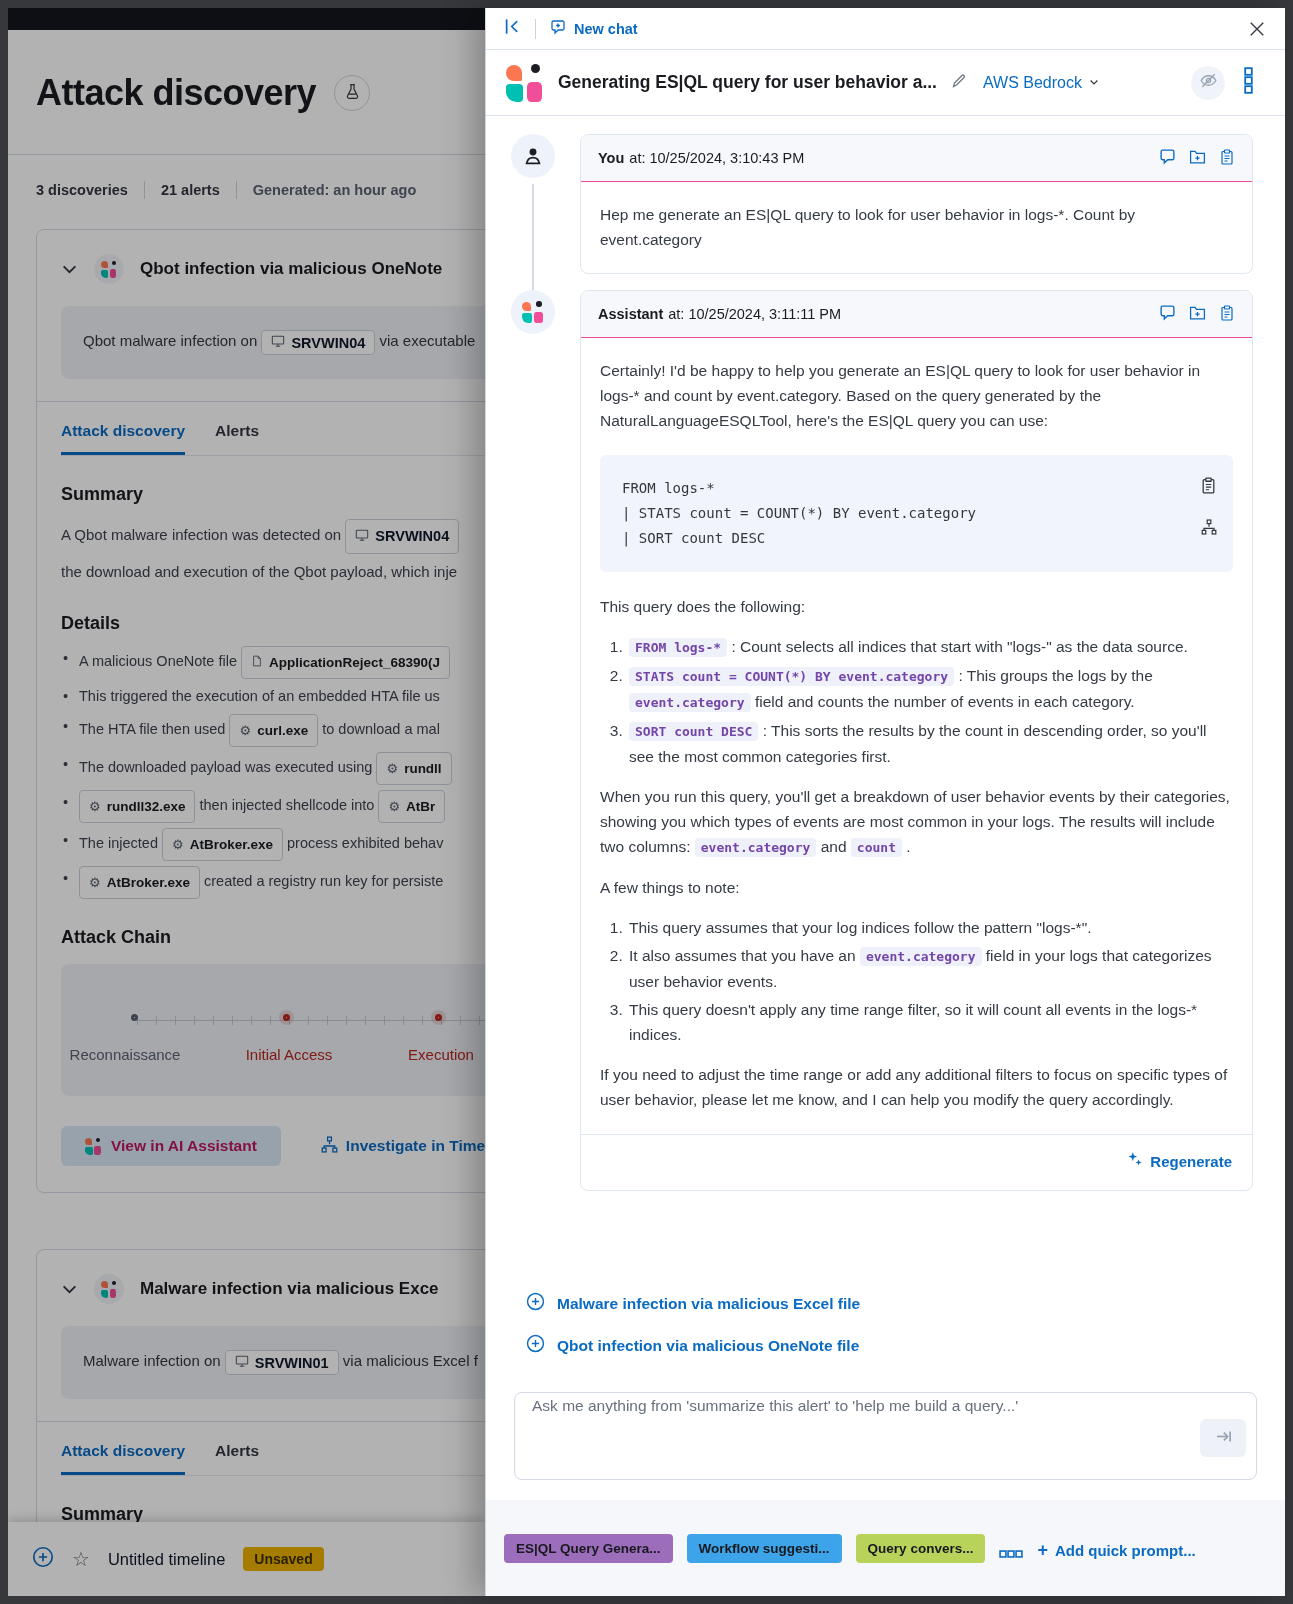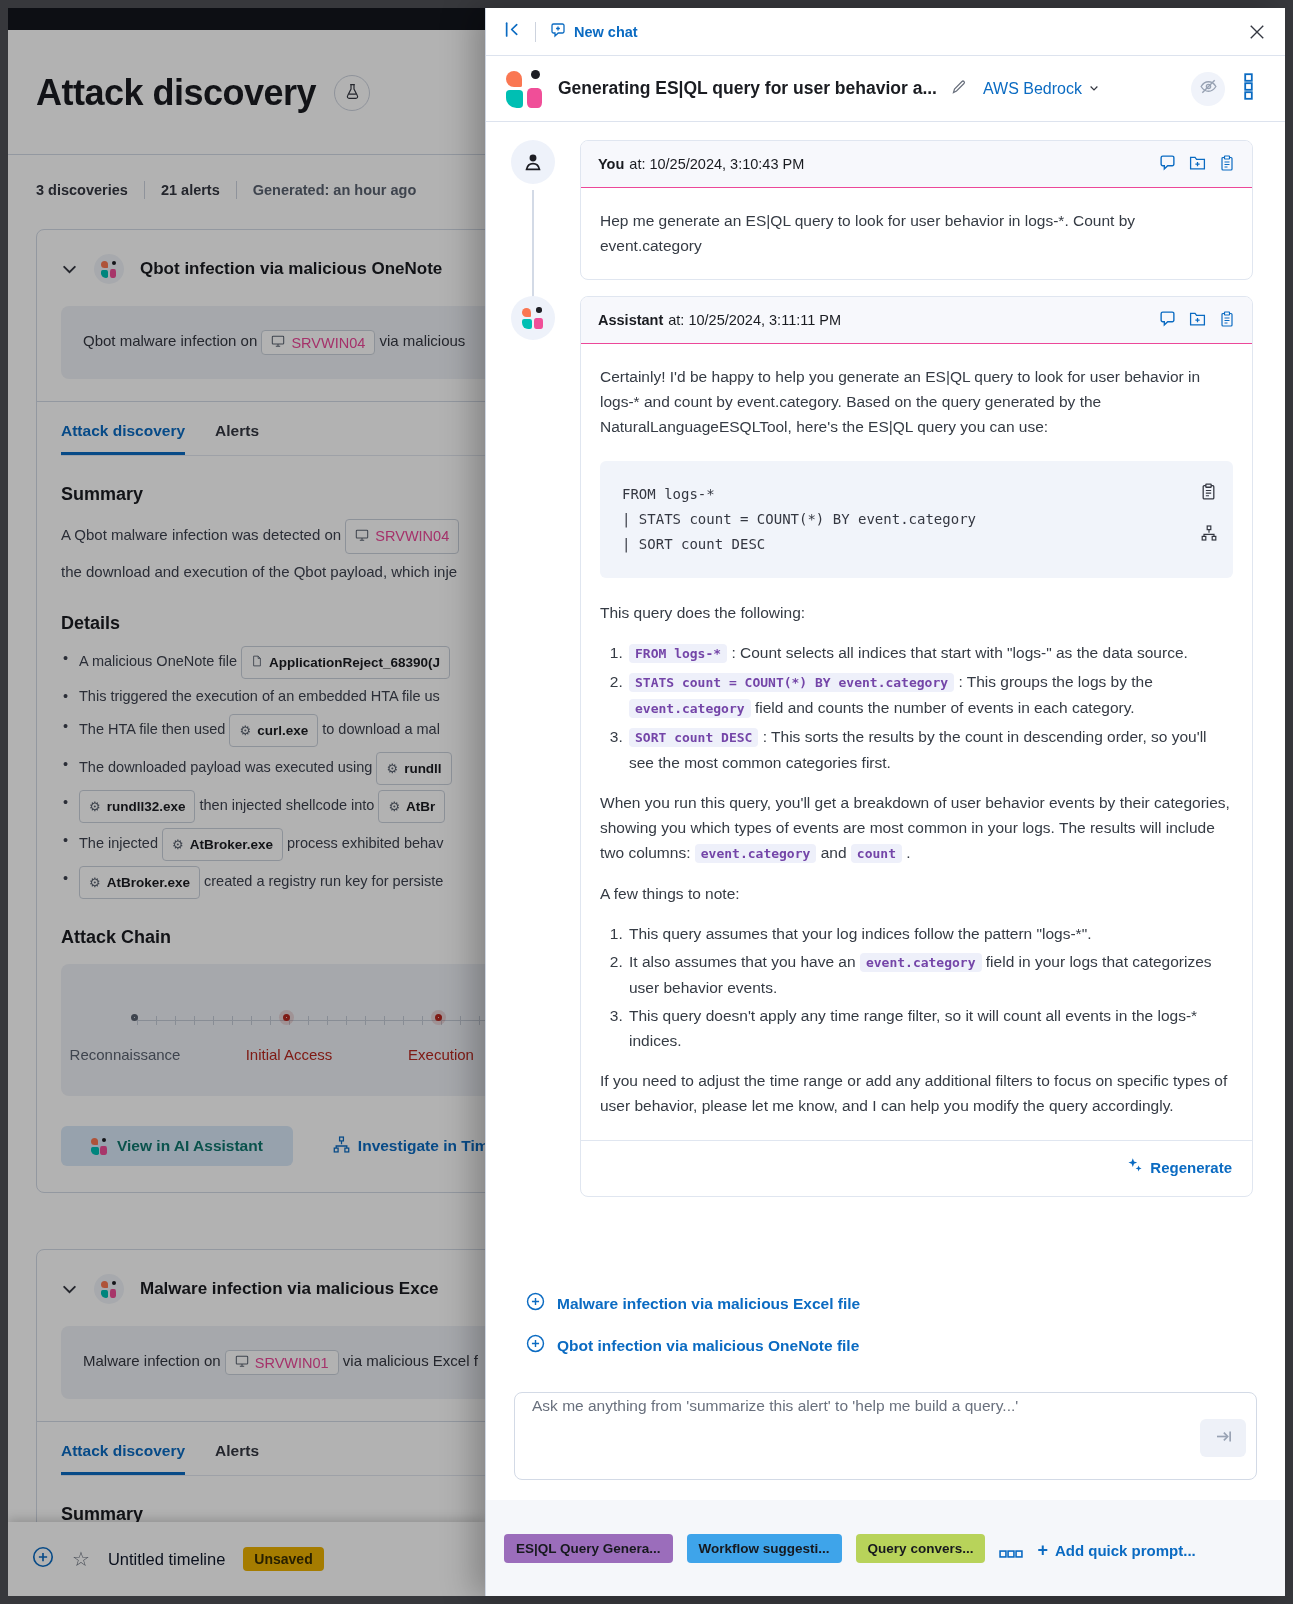--- a/index.html
+++ b/index.html
@@ -20,21 +20,21 @@
   .stats .muted{color:#5a6270}
 
   .card{border:1px solid #d3dae6;border-radius:8px;width:760px;margin-top:30px;background:#fff}
   .card2{margin-top:56px}
   .card-head{display:flex;align-items:center;gap:16px;padding:24px 24px 8px}
   .acc-chevron{flex:none;display:flex}
   .card-title{font-size:17px;font-weight:700;color:#1a1c21;white-space:nowrap}
   .logo-chip{width:30px;height:30px;border-radius:50%;background:#f0f3f8;display:flex;align-items:center;justify-content:center;flex:none}
   .banner{margin:14px 24px 22px 24px;background:#eef1f6;border-radius:8px;padding:24px 22px;font-size:15px;color:#343741;white-space:nowrap;overflow:hidden;width:680px}
   .chip{display:inline-flex;align-items:center;gap:6px;border:1px solid #cbd2dc;border-radius:4px;background:#fff;padding:3px 9px;vertical-align:middle;white-space:nowrap}
-  .chip .host{color:#ec4899;font-weight:400;font-size:14.5px}
+  .chip .host{color:#0f172a;font-weight:700;font-size:14.5px}
   .chip .exe{color:#1a1c21;font-weight:700;font-size:13.5px}
   .gear{font-size:13px;color:#5a6270;line-height:1}
   .card-divider{border:0;border-top:1px solid #d3dae6}
   .card-body{padding:0 24px 26px}
   .tabs{display:flex;gap:30px;padding-top:20px;border-bottom:1px solid #e2e7f0;width:690px}
   .tab{font-size:15.5px;font-weight:600;padding-bottom:12px;color:#343741}
   .tab.active{color:#0b6bc2;border-bottom:3px solid #0b6bc2}
   .h3{font-size:18px;font-weight:700;color:#1a1c21;margin-top:28px}
   .body-text{font-size:15px;color:#3e4350;line-height:27px;margin-top:14px;white-space:nowrap;overflow:hidden;width:690px}
   .bullets{list-style:none;margin-top:12px}
@@ -46,32 +46,32 @@
      background:repeating-linear-gradient(to right,#c3cad6 0 1px,transparent 1px 19px)}
   .chain-track::before{content:"";position:absolute;left:0;right:0;top:4px;border-top:1px solid #c3cad6}
   .chain-dot{position:absolute;top:50px;width:7px;height:7px;border-radius:50%;background:#fff}
   .chain-dot.info{border:3px solid #5a6270}
   .chain-dot.danger{border:3px solid #b7271f;box-shadow:0 0 0 4px rgba(183,39,31,.15)}
   .chain-label{position:absolute;top:82px;font-size:15px;transform:translateX(-50%);white-space:nowrap}
   .chain-label.info{color:#5a6270}
   .chain-label.danger{color:#b7271f}
 
   .card-actions{display:flex;align-items:center;gap:40px;margin-top:30px}
-  .btn-ai{display:inline-flex;align-items:center;gap:9px;background:#d9e8f8;color:#0f766e;font-weight:600;font-size:15.5px;border:none;border-radius:6px;padding:11px 30px}
+  .btn-ai{display:inline-flex;align-items:center;gap:9px;background:#d9e8f8;color:#be185d;font-weight:600;font-size:15.5px;border:none;border-radius:6px;padding:11px 24px}
   .link-btn{display:inline-flex;align-items:center;gap:8px;color:#0b6bc2;font-weight:600;font-size:15.5px;background:none;border:none;white-space:nowrap}
 
   .timeline-bar{position:absolute;left:0;bottom:0;width:477px;height:74px;background:#fff;box-shadow:0 -3px 10px rgba(0,0,0,.18);display:flex;align-items:center;gap:18px;padding-left:24px}
   .timeline-title{color:#0f172a;font-size:16.5px;font-weight:400}
   .badge-warn{background:#edb200;color:#3a2f00;font-weight:700;font-size:14px;border-radius:4px;padding:4px 11px}
   .star{font-size:20px;color:#69707d;line-height:1}
   .left-overlay{position:absolute;inset:0;background:rgba(0,0,0,.30);z-index:40}
 
   
   .flyout{position:absolute;left:477px;top:0;width:800px;height:1588px;background:#fff;z-index:60;display:flex;flex-direction:column;border-left:1px solid #cfd6e2;box-shadow:-12px 0 30px rgba(0,0,0,.25)}
-  .fly-topbar{flex:none;height:48px;display:flex;align-items:center;padding:0 18px;border-bottom:1px solid #dde3ee}
+  .fly-topbar{flex:none;height:42px;display:flex;align-items:center;padding:0 18px;border-bottom:1px solid #dde3ee}
   .vsep{width:1px;height:20px;background:#cdd3de;margin:0 14px}
   .new-chat{display:flex;align-items:center;gap:8px;color:#0b6bc2;font-size:14.5px;font-weight:600}
   .fly-close{margin-left:auto;display:flex}
   .fly-titlebar{flex:none;height:66px;display:flex;align-items:center;gap:14px;padding:0 20px;border-bottom:1px solid #dde3ee}
   .conv-title{font-size:17.5px;font-weight:700;color:#1a1c21;white-space:nowrap}
   .connector{display:flex;align-items:center;gap:6px;color:#0b6bc2;font-size:16px;margin-left:2px}
   .round-ico{width:34px;height:34px;border-radius:50%;background:#f0f3fa;display:flex;align-items:center;justify-content:center;margin-left:12px}
   .titlebar-right{margin-left:auto;display:flex;align-items:center}
 
   .chat{flex:1;overflow:hidden;padding-top:18px}
@@ -160,21 +160,21 @@
         </div>
         <div class="banner">
           <span>Qbot malware infection on</span>
           <span class="chip">
             <span><svg width="14" viewBox="0 0 16 16">
                     <rect x="1.5" y="2.5" width="13" height="9" rx="1" fill="none" stroke="#5a6270" stroke-width="1.2"></rect>
                     <path d="M5.5 14h5M8 11.5V14" stroke="#5a6270" stroke-width="1.2"></path>
                   </svg></span>
             <span class="host">SRVWIN04</span>
           </span>
-          <span>via malicious</span>
+          <span>via executable</span>
         </div>
         <hr class="card-divider">
         <div class="card-body">
           <div class="tabs">
             <div class="tab active">Attack discovery</div>
             <div class="tab">Alerts</div>
           </div>
           <div class="h3">Summary</div>
           <div class="body-text">
             <span>A Qbot malware infection was detected on</span>

